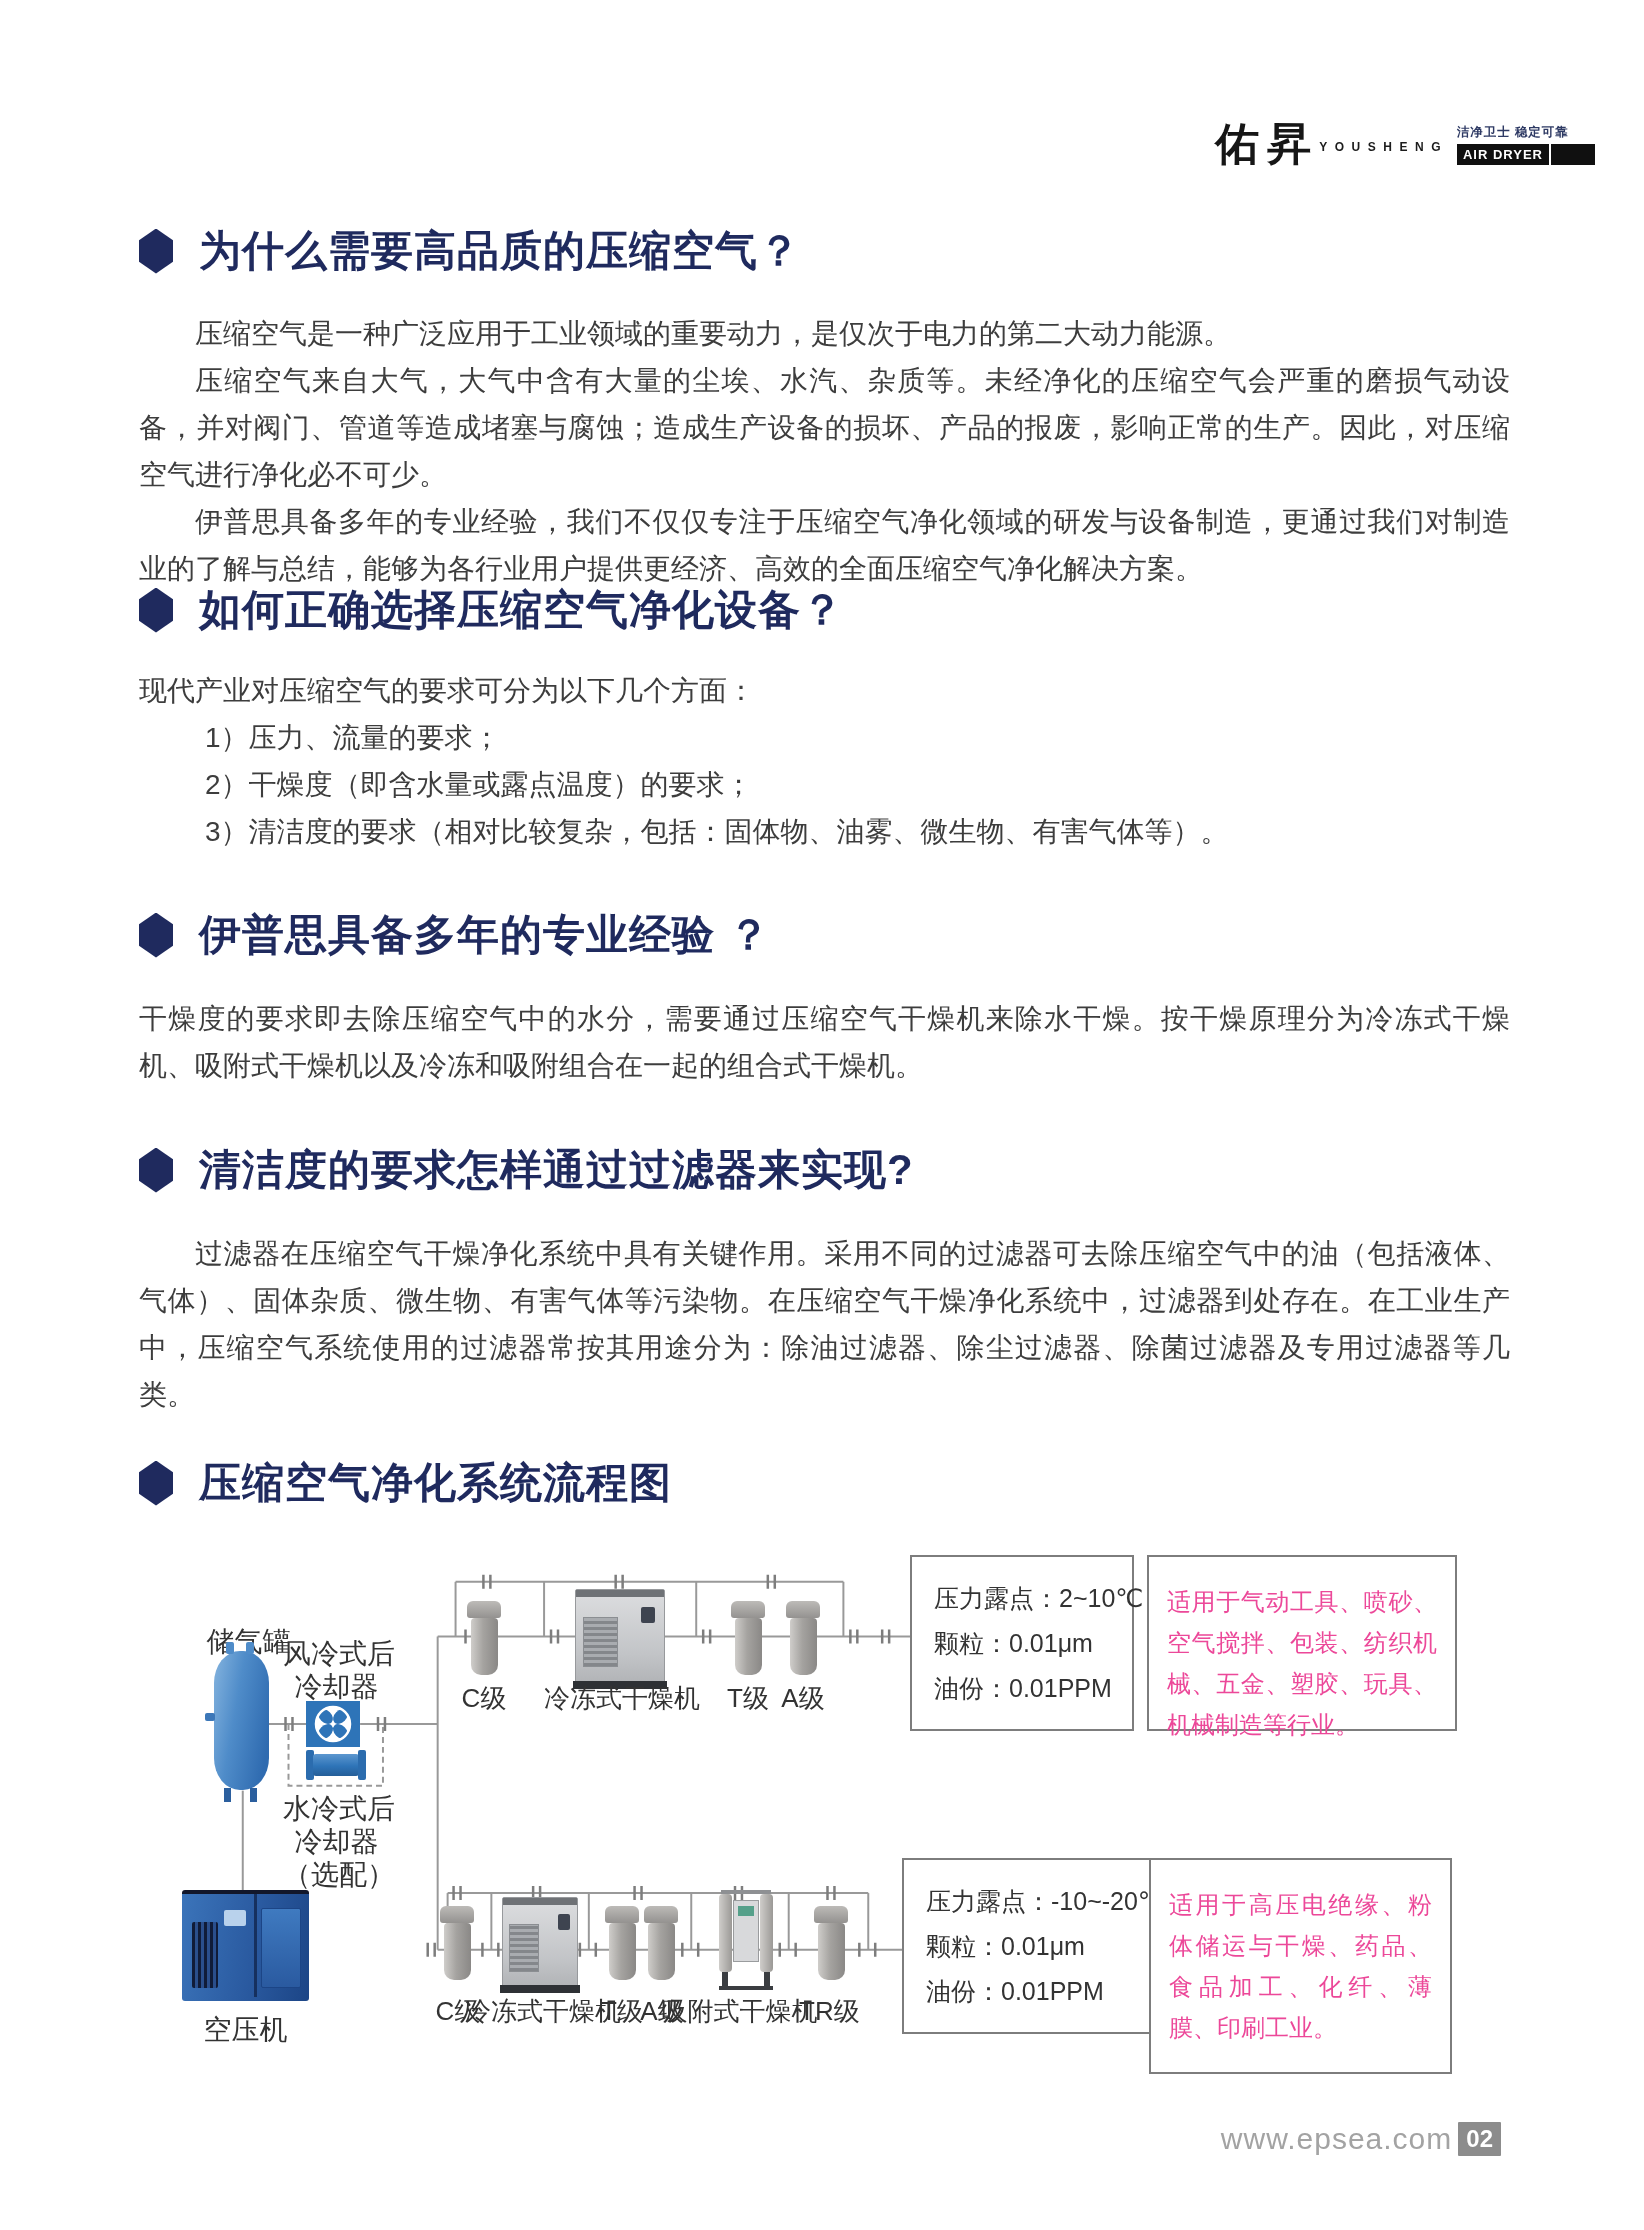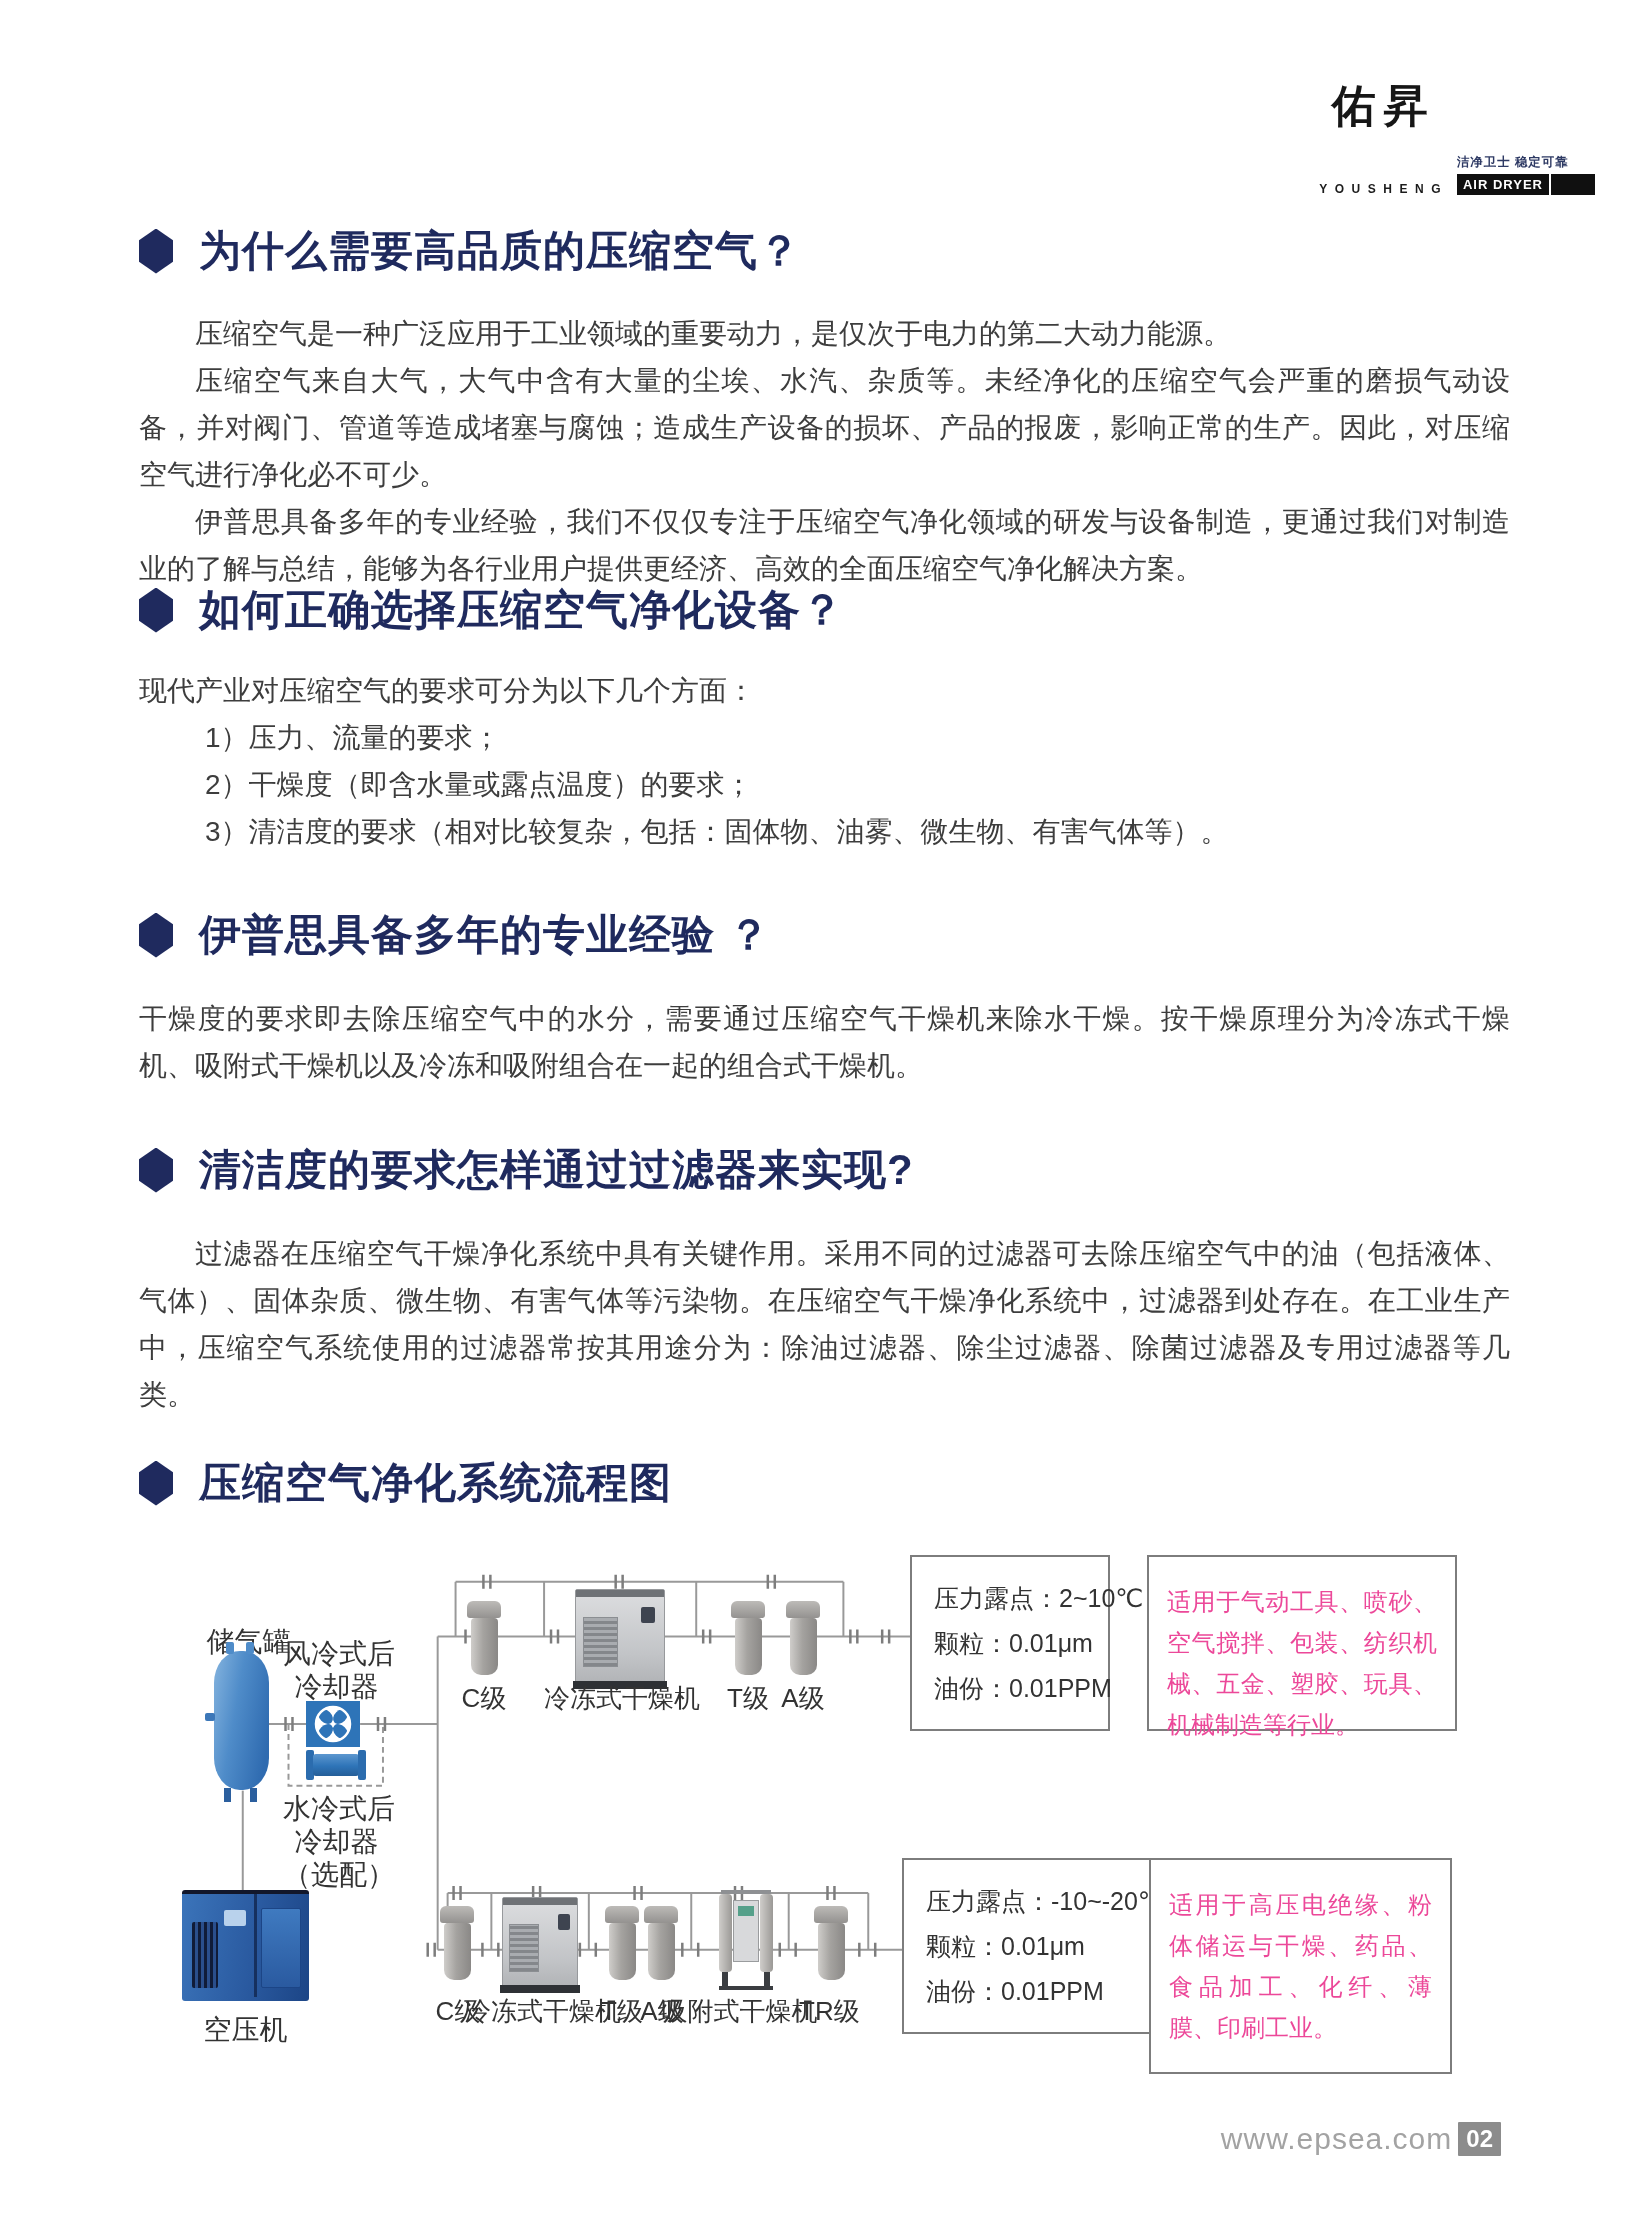--- a/index.html
+++ b/index.html
@@ -4,21 +4,21 @@
 <style>
   html,body{margin:0;padding:0;background:#e9e9e9;}
   .page{
     position:relative; width:1645px; height:2231px; background:#ffffff;
     margin:0 auto; overflow:hidden;
     font-family:"Liberation Sans","DejaVu Sans",sans-serif;
     color:#3d3d3d;
   }
   
   .logo{position:absolute; top:84px; right:50px; display:flex; align-items:flex-end;}
-  .logo-left{display:flex; flex-direction:column; align-items:center;gap:48px;}
+  .logo-left{display:flex; align-items:center;}
   .logo-name{font-size:44px; font-weight:900; color:#161616; letter-spacing:8px; line-height:1; white-space:nowrap;}
   .logo-rom{font-size:12px; font-weight:700; color:#1c1c1c; letter-spacing:7.5px; margin-top:6px; white-space:nowrap;}
   .logo-right{display:flex; flex-direction:column; margin-left:9px; padding-bottom:1px;}
   .logo-tagline{font-size:12.4px; font-weight:700; color:#2e3a64; letter-spacing:1px; white-space:nowrap;margin-top:40px;}
   .logo-badges{display:flex; margin-top:3px; align-items:stretch;}
   .logo-badge{background:#101010; color:#ffffff; font-size:13px; font-weight:700; letter-spacing:1px; padding:2px 5px; border:1px solid #101010; white-space:nowrap;}
   .logo-bar{background:#101010; width:44px; margin-left:2px;}
   
   .sec-h{position:absolute; left:139px; display:flex; align-items:center; gap:26px;}
   .hex{width:34px; height:45px; background:#1f2a5e; flex:0 0 auto;
@@ -282,21 +282,21 @@
     </div>
     <div class="filter" style="left:647px; top:54px;">
       <div class="cap"></div>
         <div class="fbody"></div>
     </div>
     <div class="dlabel" style="left:315px; top:135px; width:60px;">C级</div>
     <div class="dlabel" style="left:405px; top:135px; width:149px;">冷冻式干燥机</div>
     <div class="dlabel" style="left:579px; top:135px; width:60px;">T级</div>
     <div class="dlabel" style="left:634px; top:135px; width:60px;">A级</div>
 
-    <div class="specbox" style="left:771px; top:8px; width:200px; height:176px;">
+    <div class="specbox" style="left:771px; top:8px; width:224px; height:176px;">
       <div>压力露点：2~10℃</div>
       <div>颗粒：0.01μm</div>
       <div>油份：0.01PPM</div>
     </div>
     <div class="appbox" style="left:1008px; top:8px; width:310px; height:176px;">适用于气动工具、喷砂、空气搅拌、包装、纺织机械、五金、塑胶、玩具、机械制造等行业。</div>
 
     <div class="filter" style="left:301px; top:359px;">
       <div class="cap"></div>
         <div class="fbody"></div>
     </div>

